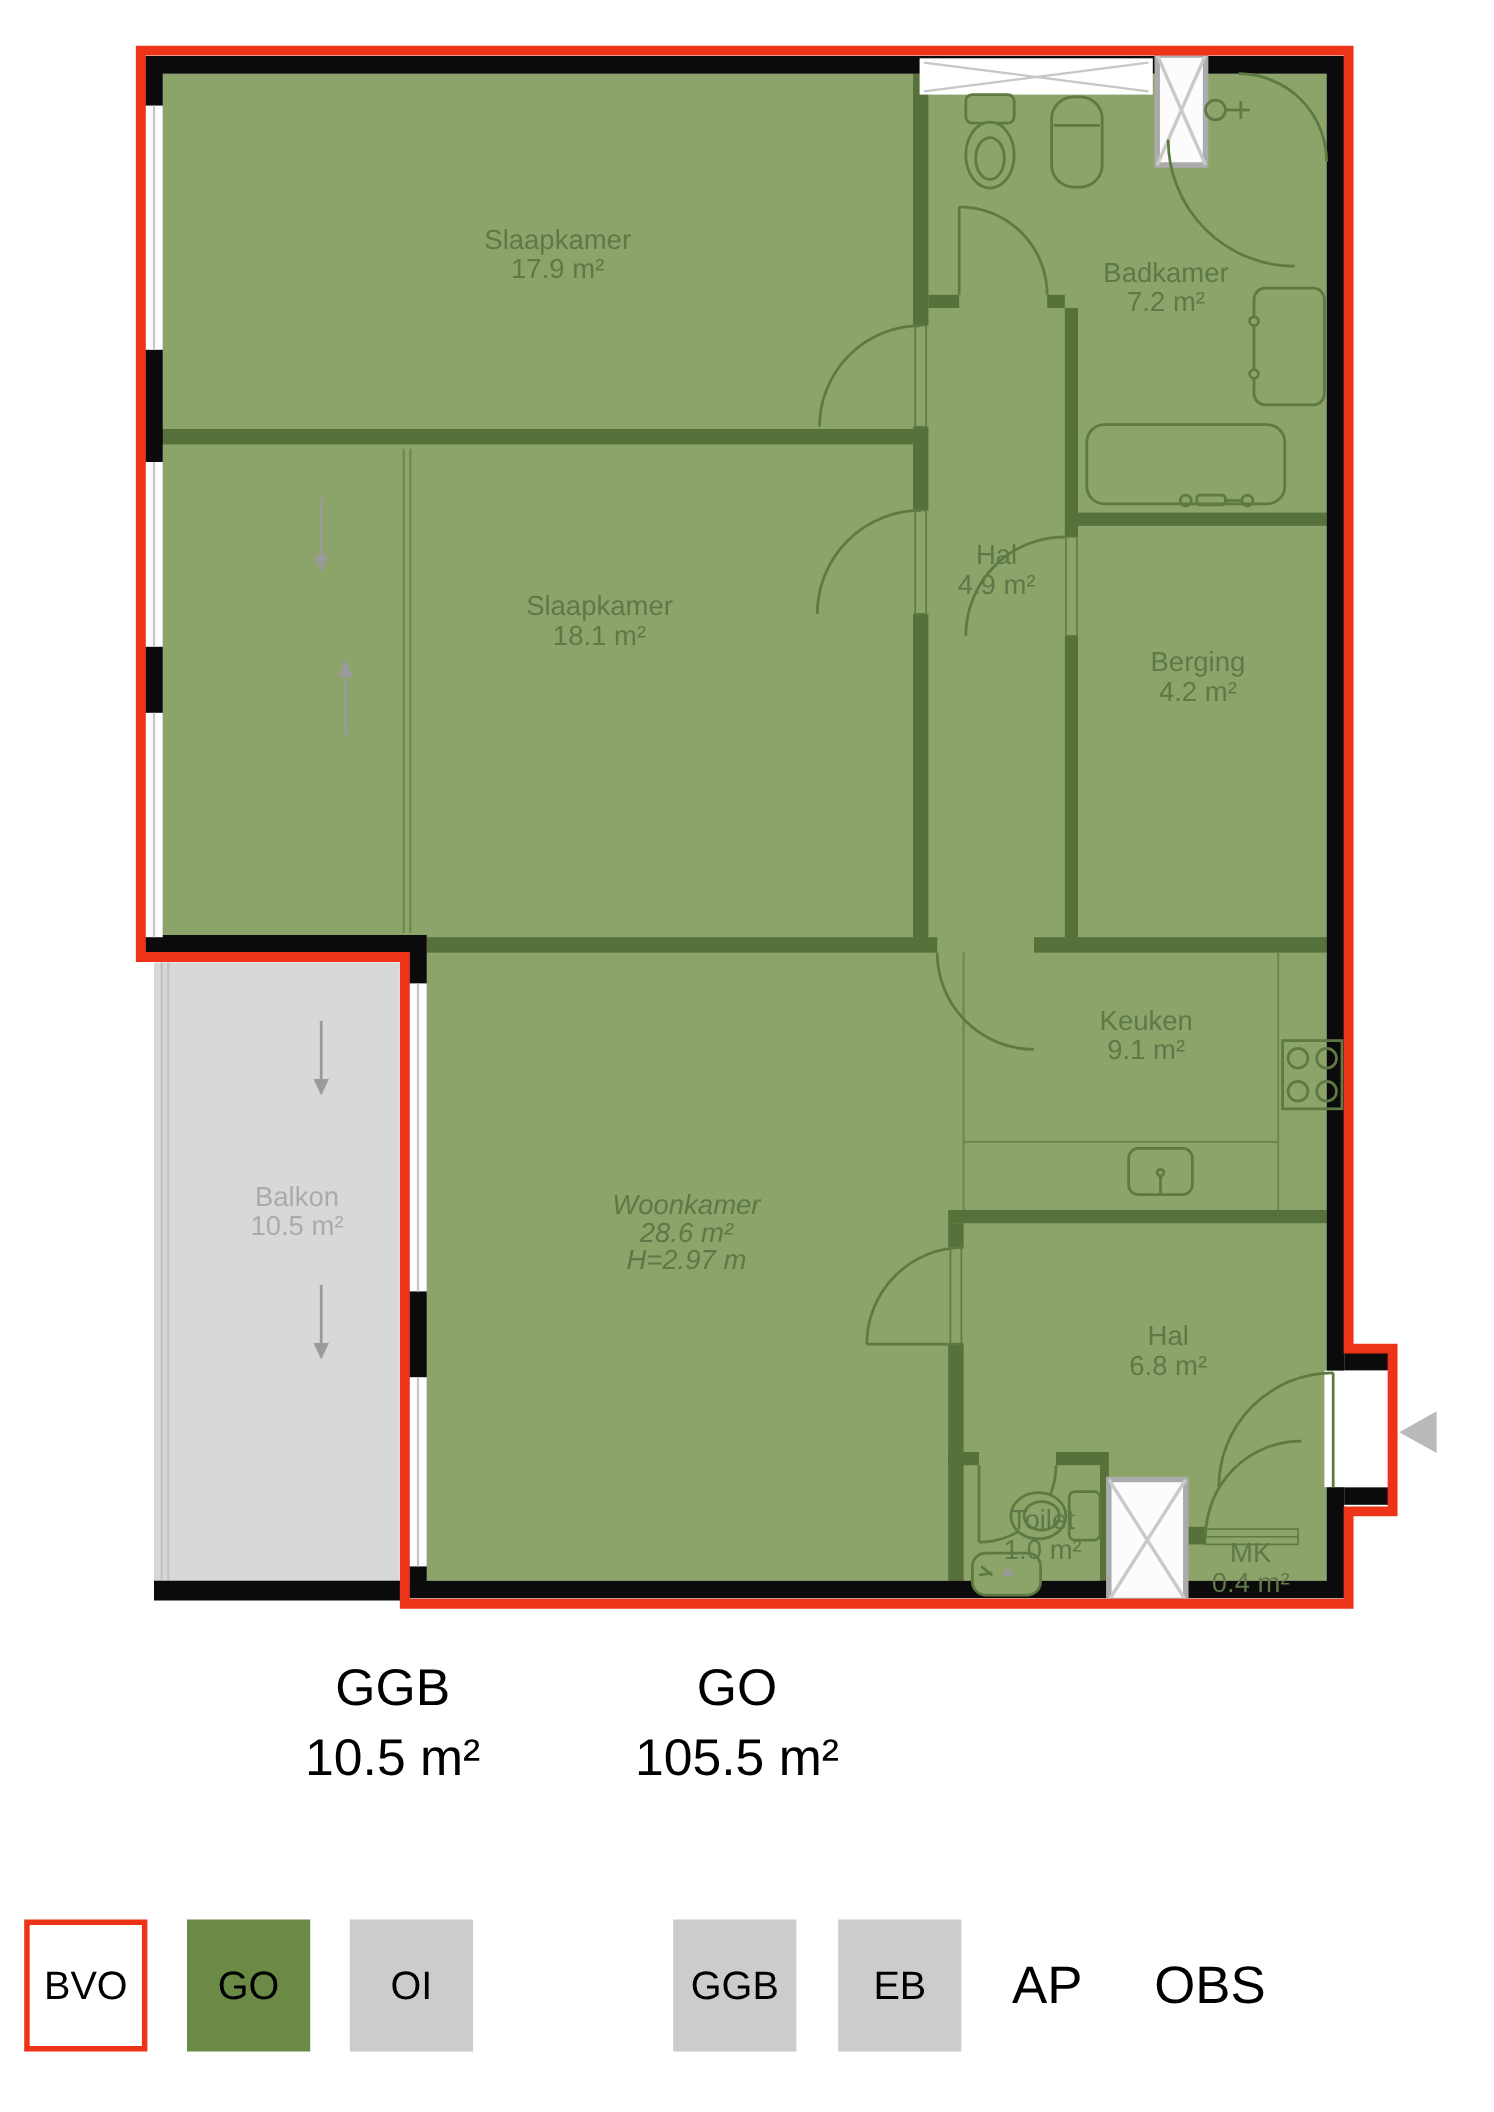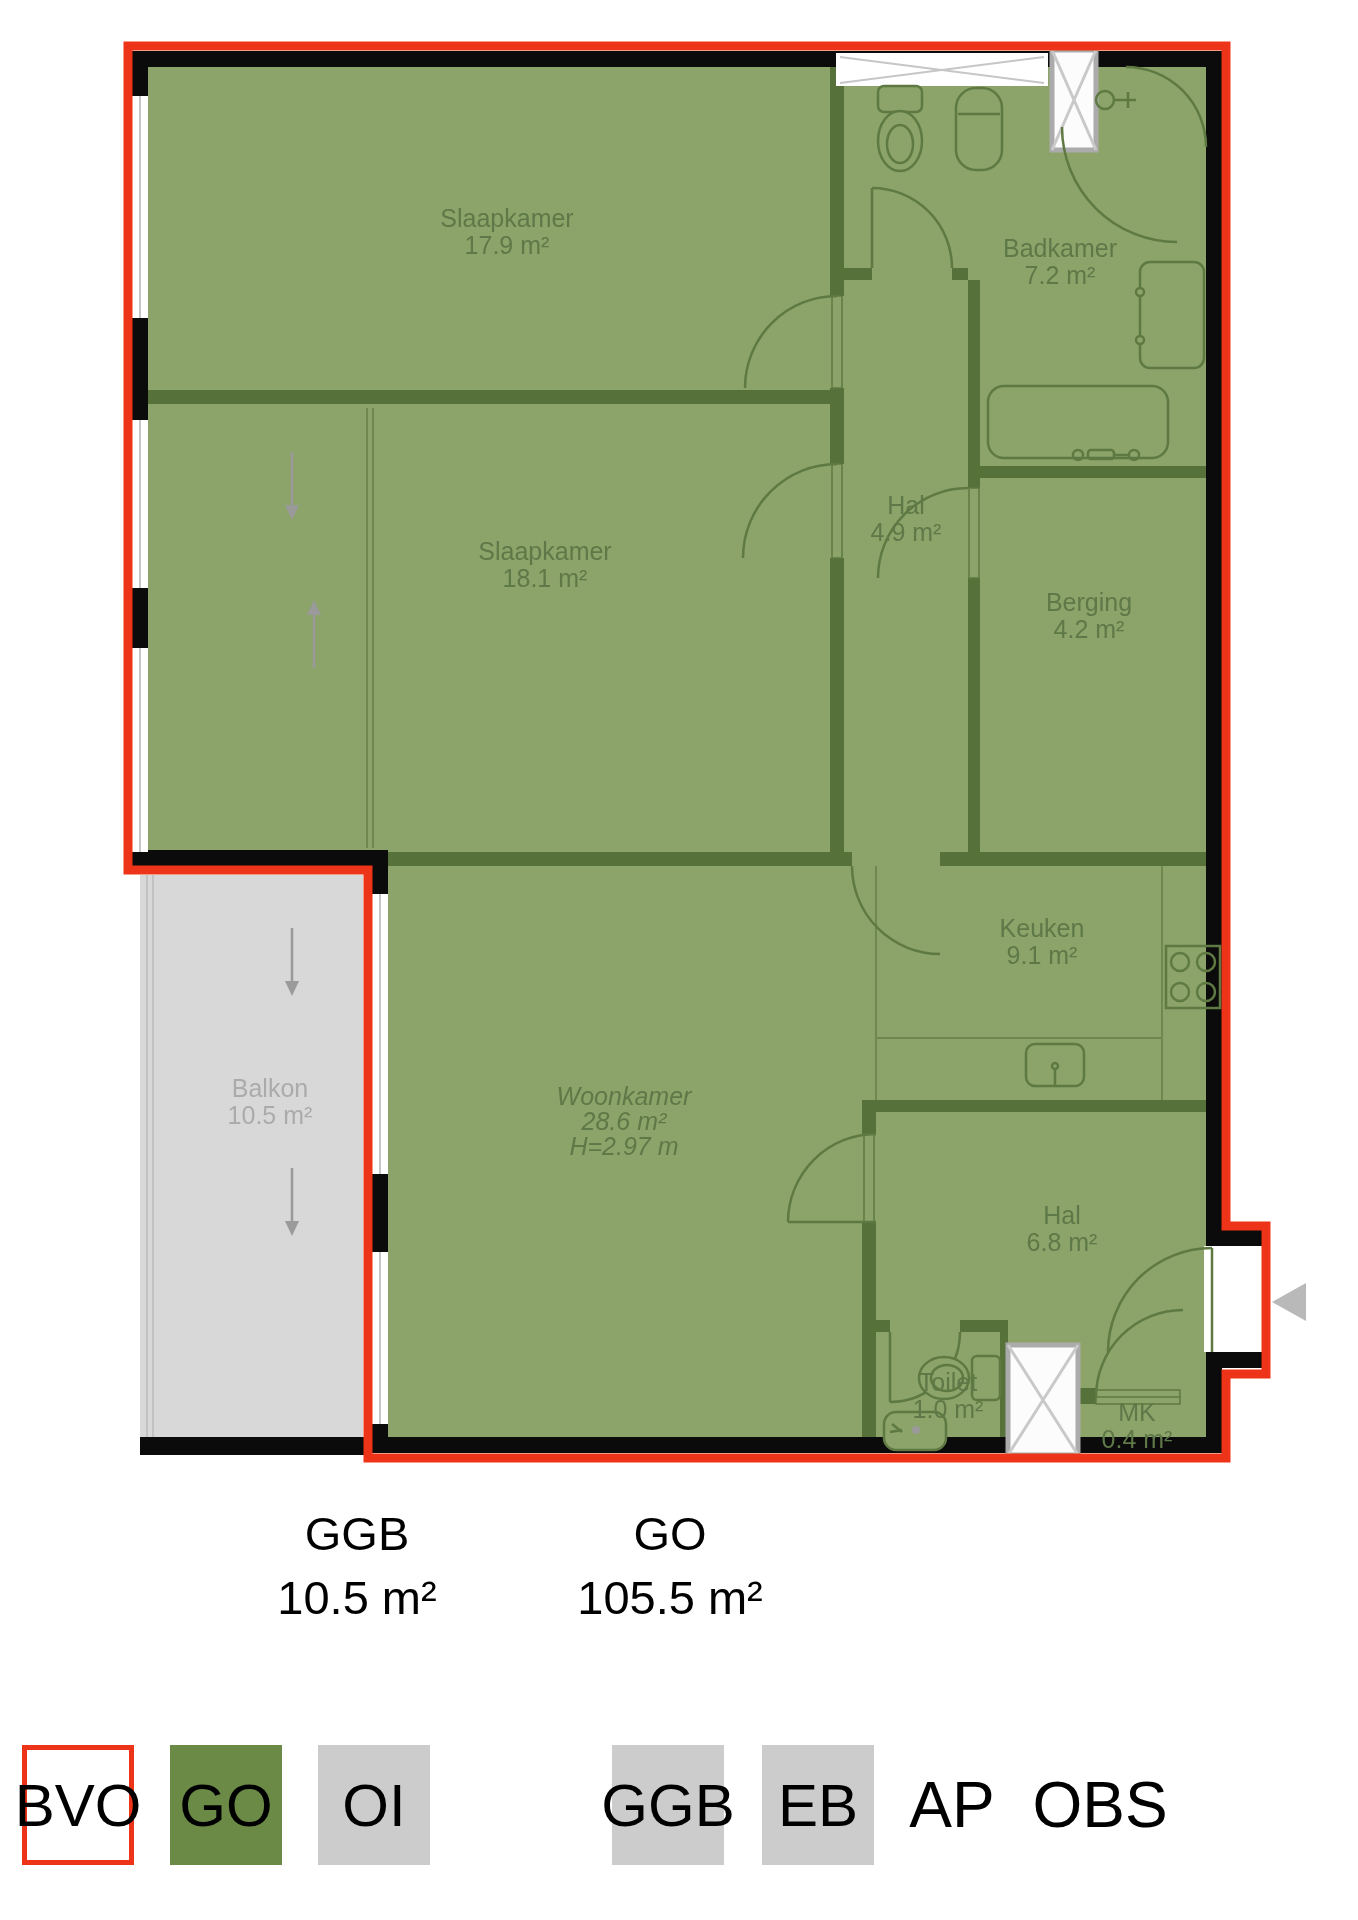--- a/index.html
+++ b/index.html
@@ -28,26 +28,26 @@
 
   .room-label{position:absolute;transform:translateX(-50%);text-align:center;
     font-size:25px;line-height:27px;color:var(--label_green,#5F7847);white-space:nowrap;}
   .room-label.tight{line-height:25px;font-style:italic;}
   .room-label.gray{color:var(--balcony_label,#ABABAB);}
 
   .summary-item{position:absolute;transform:translateX(-50%);text-align:center;
     font-size:47px;line-height:64px;color:#000;white-space:nowrap;}
 
   .legend-box{position:absolute;top:1745px;width:112px;height:120px;box-sizing:border-box;
-    display:flex;align-items:center;justify-content:center;font-size:60px;color:#000;}
+    display:flex;align-items:center;justify-content:center;font-size:36px;color:#000;}
   .lb-red  {background:#fff;border:5px solid var(--bvo_red,#ED3419);}
   .lb-green{background:var(--legend_green,#6A8A46);}
   .lb-gray {background:var(--legend_gray,#CCCCCC);}
   .legend-text{position:absolute;top:1745px;height:120px;transform:translateX(-50%);
-    display:flex;align-items:center;justify-content:center;font-size:64px;color:#000;}
+    display:flex;align-items:center;justify-content:center;font-size:48px;color:#000;}
 </style>
 </head>
 <body>
 
 <div class="canvas">
 
   <svg width="1358" height="1920" viewBox="0 0 1358 1920">
 
     <path class="go" d="M148,67 H1206 V1437 H388 V850 H148 Z"></path>
 

